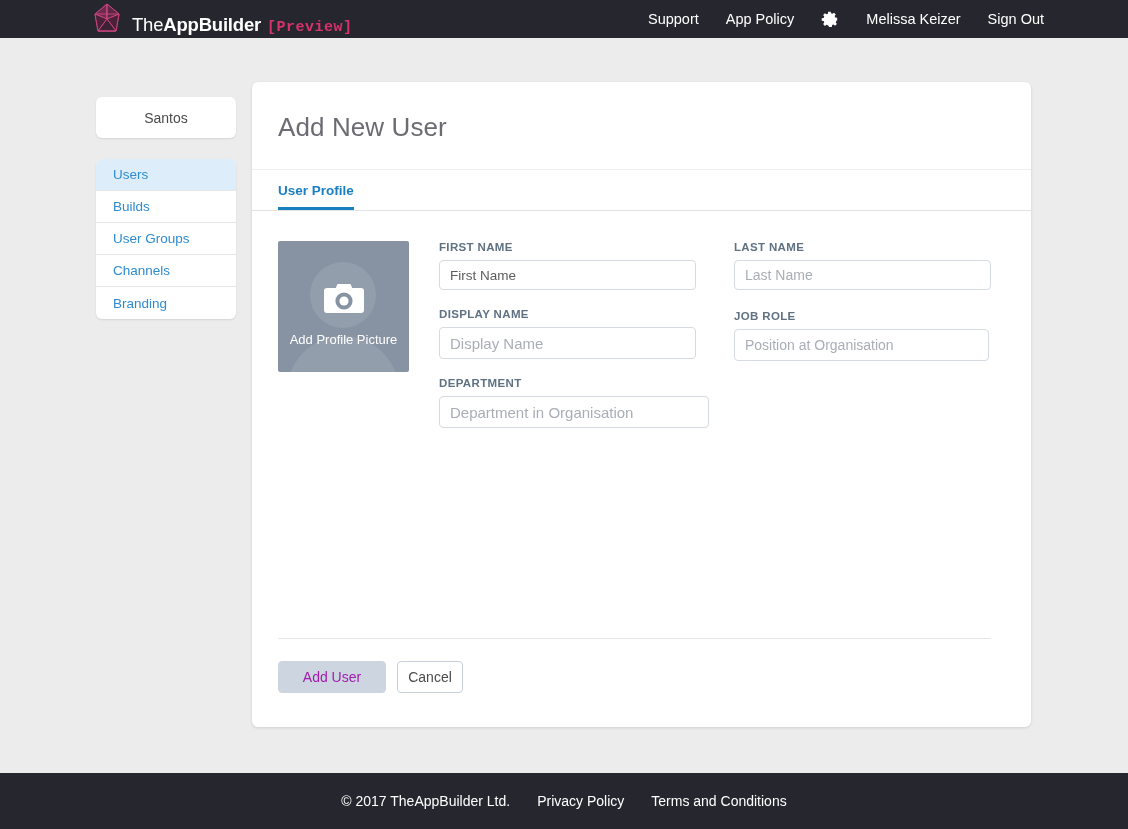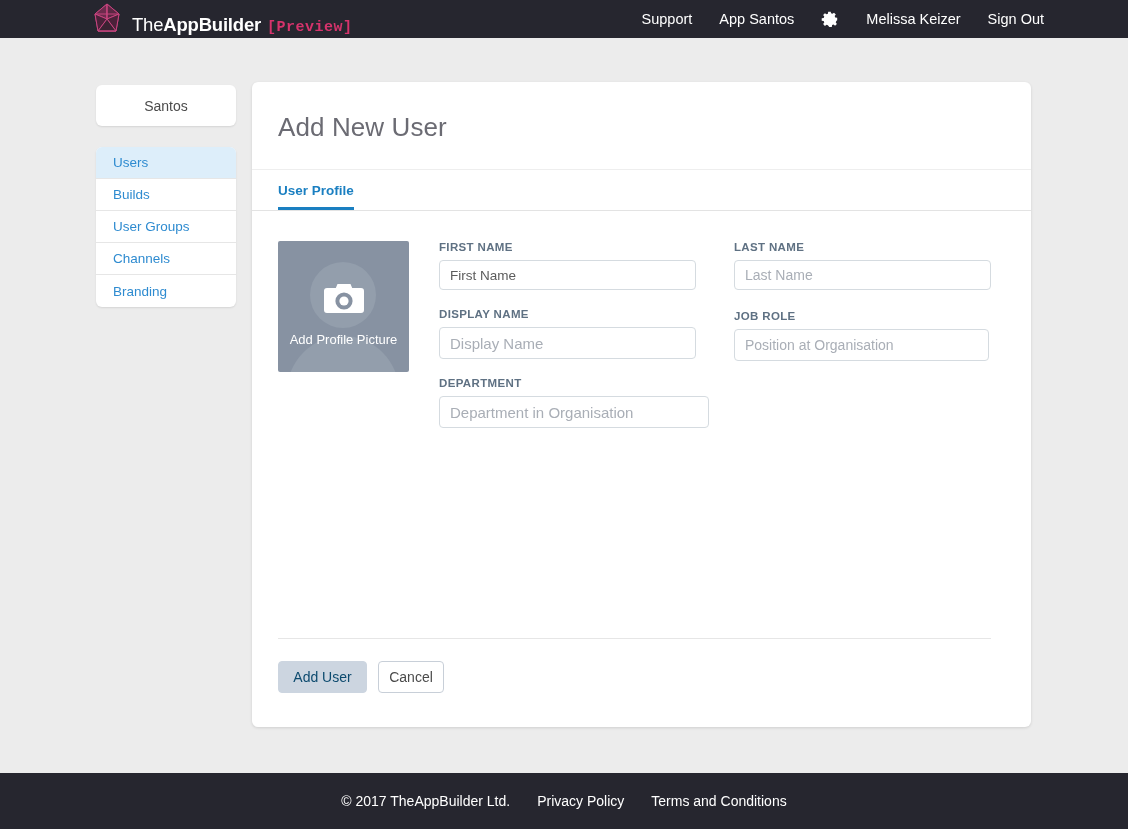--- a/index.html
+++ b/index.html
@@ -91,20 +91,21 @@
   .org-box {
     background: #ffffff;
     border-radius: 6px;
     height: 41px;
     display: flex;
     align-items: center;
     justify-content: center;
     box-shadow: 0 1px 2px rgba(0,0,0,0.10);
     font-size: 14px;
     color: #4b4b4b;
+    margin-top: 12px;
   }
   .nav-list {
     margin-top: 21px;
     background: #ffffff;
     border-radius: 6px;
     box-shadow: 0 1px 2px rgba(0,0,0,0.10);
     overflow: hidden;
   }
   .nav-item {
     height: 32px;
@@ -254,23 +255,23 @@
     font-family: "Liberation Sans", sans-serif;
     font-size: 14px;
     border-radius: 4px;
     height: 32px;
     display: inline-flex;
     align-items: center;
     justify-content: center;
     cursor: pointer;
   }
   .btn-primary {
-    width: 89px;
+    width: 108px;
     background: #ccd5e0;
-    color: #0c4a6e;
+    color: #a21caf;
     border: 1px solid #ccd5e0;
   }
   .btn-secondary {
     width: 66px;
     background: #ffffff;
     color: #4b4b4b;
     border: 1px solid #c8cfd8;
     margin-left: 11px;
   }
 
@@ -314,21 +315,21 @@
           <path d="M8 29 L17 17 L26 29 Z" fill="#3a2232"></path>
           <path d="M17 2 L17 17 M5 12 L29 12 M8 29 L26 29"></path>
         </g>
       </svg>
     </span>
     <span class="brand-text"><span>The</span><span class="bold">AppBuilder</span><span class="brand-preview">[Preview]</span></span>
   </div>
 
   <div class="topnav">
     <a href="#">Support</a>
-    <a href="#">App Santos</a>
+    <a href="#">App Policy</a>
     <span class="gear-wrap">
       <svg width="18" height="18" viewBox="0 0 20 20" fill="#ffffff">
         <path d="M10 6.6a3.4 3.4 0 1 0 0 6.8 3.4 3.4 0 0 0 0-6.8zm0 5a1.6 1.6 0 1 1 0-3.2 1.6 1.6 0 0 1 0 3.2z"></path>
         <path d="M18 11.4v-2.8l-2.2-.35a6 6 0 0 0-.63-1.5l1.3-1.8-2-2-1.8 1.3a6 6 0 0 0-1.5-.62L10.8 2H8l-.35 2.23a6 6 0 0 0-1.5.62L4.35 3.55l-2 2 1.3 1.8a6 6 0 0 0-.62 1.5L.8 9.2V12l2.23.35a6 6 0 0 0 .62 1.5l-1.3 1.8 2 2 1.8-1.3a6 6 0 0 0 1.5.62L9.2 19h2.8l.35-2.23a6 6 0 0 0 1.5-.62l1.8 1.3 2-2-1.3-1.8a6 6 0 0 0 .62-1.5L18 11.4z"></path>
       </svg>
     </span>
     <a href="#">Melissa Keizer</a>
     <a href="#">Sign Out</a>
   </div>
 </div>

